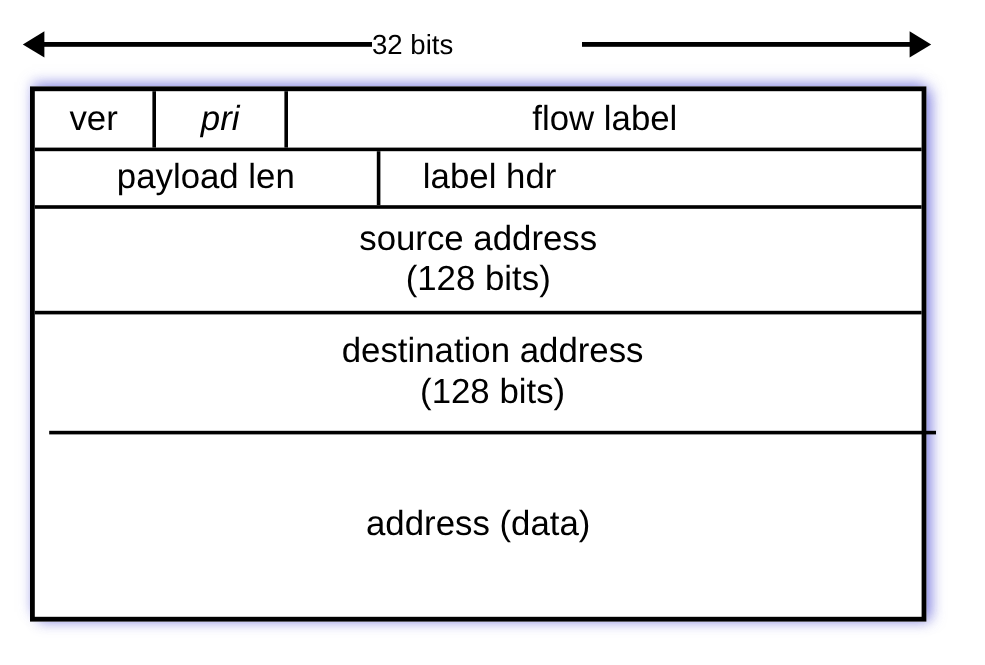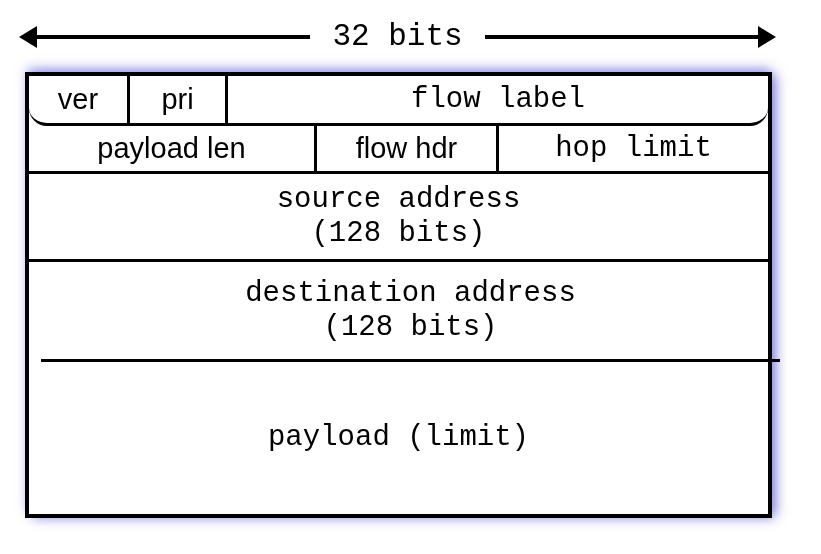--- a/index.html
+++ b/index.html
@@ -52,26 +52,25 @@
   }
   .arrow-head.right {
     right: 0px;
     border-left: 18px solid #000000;
   }
   .width-label {
     position: absolute;
     left: 291px;
     top: 0px;
     width: 175px;
-    text-align: center;
-    font-size: 31px;
+    text-align: left;
+    font-size: 23px;
     line-height: 46px;
     background: #ffffff;
     letter-spacing: 0px;
-    font-family: Liberation Mono, monospace;
   }
 
   
   .header-table {
     position: absolute;
     left: 25px;
     top: 72px;
     width: 747px;
     height: 446px;
     box-sizing: border-box;
@@ -99,33 +98,32 @@
     justify-content: center;
     text-align: center;
     font-size: 29px;
     line-height: 1.14;
     border-right: 3px solid #000000;
     overflow: hidden;
     white-space: pre-line;
   }
   .hcell:last-child {
     border-right: none;
-    font-family: Liberation Mono, monospace;
   }
 
   
-  .row-1 { height: 50px; border-radius: 18px; }
+  .row-1 { height: 50px; }
   .row-2 { height: 48px; }
   .row-3 { height: 88px; }
   .row-4 { height: 100px; margin-left: 12px; }
   .row-5 { height: 152px; border-bottom: none; }
 
   
   .c-ver  { width: 101px; }
-  .c-pri  { width: 98px; }
+  .c-pri  { width: 110px; font-style: italic; }
   .c-flow { flex: 1; }
 
   
   .c-paylen { width: 288px; }
   .c-nexthdr { width: 182px; }
   .c-hoplimit { flex: 1; }
 
   .c-full { width: 100%; }
 </style>
 </head>
@@ -143,32 +141,31 @@
   <div class="header-table">
 
     <div class="hrow row-1">
       <div class="hcell c-ver">ver</div>
       <div class="hcell c-pri">pri</div>
       <div class="hcell c-flow">flow label</div>
     </div>
 
     <div class="hrow row-2">
       <div class="hcell c-paylen">payload len</div>
-      <div class="hcell c-nexthdr">flow hdr</div>
-      <div class="hcell c-hoplimit">hop limit</div>
+      <div class="hcell c-nexthdr">label hdr</div>
     </div>
 
     <div class="hrow row-3">
       <div class="hcell c-full">source address
 (128 bits)</div>
     </div>
 
     <div class="hrow row-4">
       <div class="hcell c-full">destination address
 (128 bits)</div>
     </div>
 
     <div class="hrow row-5">
-      <div class="hcell c-full">payload (limit)</div>
+      <div class="hcell c-full">address (data)</div>
     </div>
 
   </div>
 </div>
 
 </body></html>

